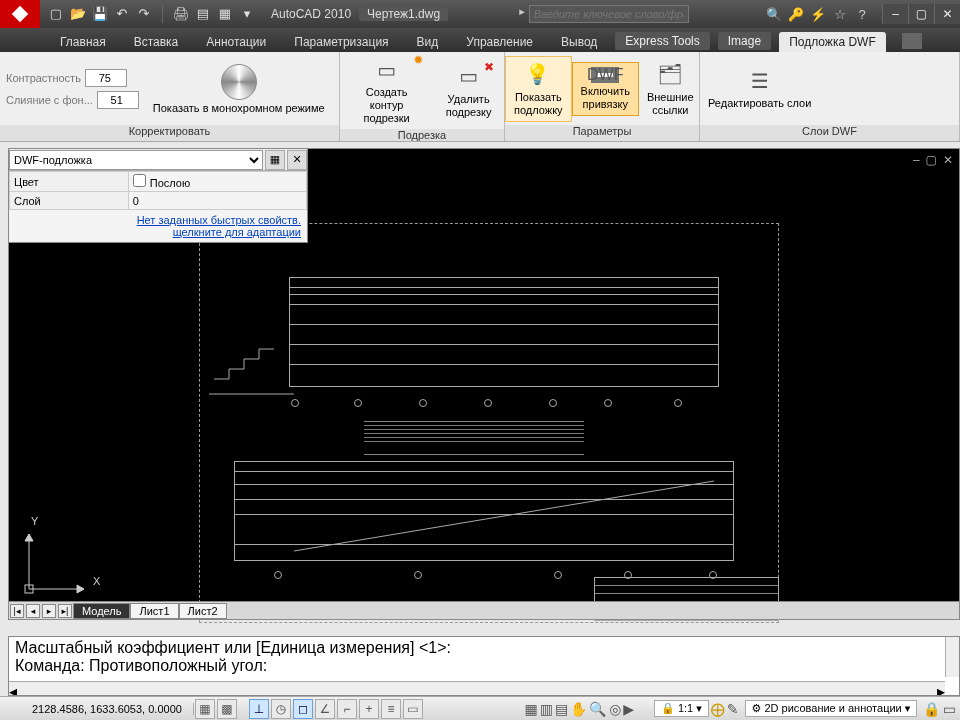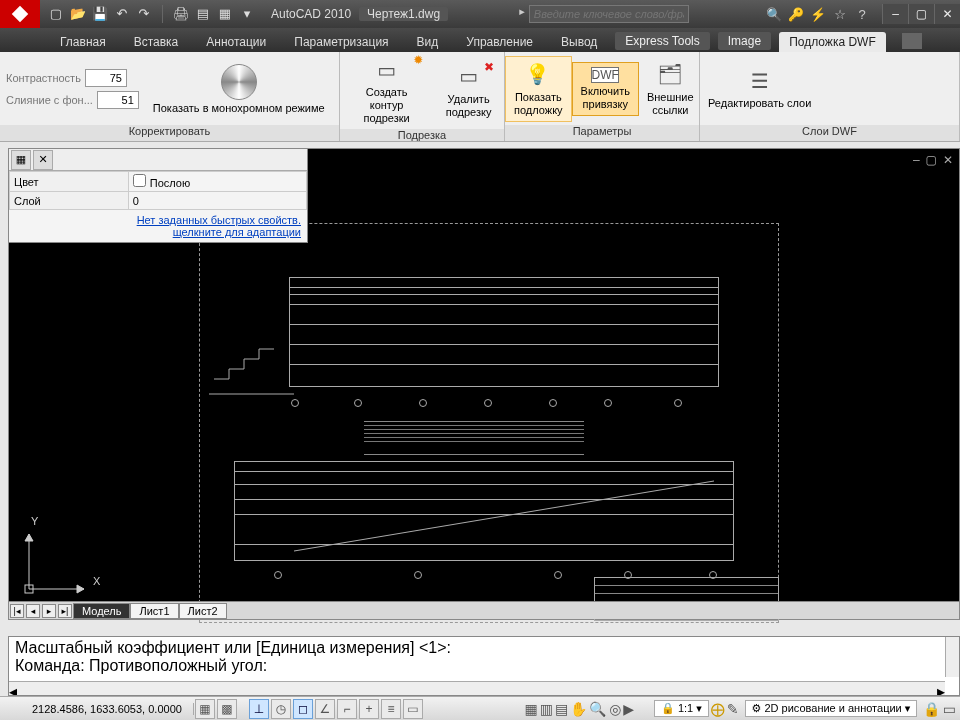--- a/index.html
+++ b/index.html
@@ -26,21 +26,21 @@
 .tab.pill { background: #555; border-radius: 2px; padding: 2px 10px; color: #eee; margin-bottom: 2px; }
 .tab-end { margin-left: 8px; width: 20px; height: 16px; background: #666; margin-bottom: 3px; }
 
 
 .ribbon { height: 90px; background: #efefef; display: flex; border-bottom: 1px solid #aaa; }
 .panel { border-right: 1px solid #bbb; display: flex; flex-direction: column; }
 .panel-body { flex: 1; display: flex; align-items: center; }
 .panel-title { height: 16px; text-align: center; font-size: 11px; color: #333; background: #e0e0e0; }
 .input-row { display: flex; align-items: center; gap: 4px; padding: 2px 6px; }
 .input-row label { color: #777; font-size: 11px; }
-.input-row input { width: 42px; height: 18px; border: 1px solid #999; background: #fff; text-align: right; padding-right: 4px; font-size: 11px; }
+.input-row input { width: 42px; height: 18px; border: 1px solid #999; background: #fff; text-align: right; padding-right: 15px; font-size: 11px; }
 .big-btn { display: flex; flex-direction: column; align-items: center; justify-content: center; padding: 4px 8px; cursor: pointer; text-align: center; font-size: 11px; line-height: 13px; position: relative; }
 .big-btn.hover { background: #fff0d0; border: 1px solid #f0c060; }
 .big-btn.sel { background: #ffe0a0; border: 1px solid #e0a020; }
 .btn-ic { width: 32px; height: 28px; display: flex; align-items: center; justify-content: center; font-size: 20px; color: #555; margin-bottom: 2px; }
 .dial { width: 36px; height: 36px; border-radius: 50%; background: conic-gradient(#fff, #888, #fff, #888, #fff); border: 1px solid #888; margin: 2px 8px; }
 
 
 .props { position: absolute; left: 8px; top: 148px; width: 300px; background: #f4f4f4; border: 1px solid #888; z-index: 3; }
 .props-hdr { height: 22px; display: flex; align-items: center; border-bottom: 1px solid #aaa; background: #eee; }
 .props-hdr select { flex: 1; height: 20px; border: 1px solid #999; background: #fff; font-size: 11px; }
@@ -172,21 +172,21 @@
     <div class="panel-title">Подрезка</div>
   </div>
 
   <div class="panel" style="width:195px">
     <div class="panel-body">
       <div class="big-btn hover">
         <div class="btn-ic">💡</div>
         <span>Показать подложку</span>
       </div>
       <div class="big-btn sel">
-        <div class="btn-ic" style="font-size:12px;background:#fff;border:1px solid #737373;width:28px;height:16px;line-height:14px">DWF</div>
+        <div class="btn-ic" style="font-size:16px;background:#fff;border:6px solid #737373;width:28px;height:16px;line-height:14px">DWF</div>
         <span>Включить привязку</span>
       </div>
       <div class="big-btn">
         <div class="btn-ic">🗂</div>
         <span>Внешние ссылки</span>
       </div>
     </div>
     <div class="panel-title">Параметры</div>
   </div>
 
@@ -282,20 +282,21 @@
     <div class="nbtn">▸</div>
     <div class="nbtn">▸|</div>
     <div class="ltab active">Модель</div>
     <div class="ltab">Лист1</div>
     <div class="ltab">Лист2</div>
   </div>
 </div>
 
 <div class="props">
   <div class="props-hdr">
+    <select><option>DWF-подложка</option></select>
     <div class="hbtn">▦</div>
     <div class="hbtn">✕</div>
   </div>
   <table>
     <tbody>
         <tr>
           <td class="k">Цвет</td>
           <td class="v"><input type="checkbox" style=""><span>Послою</span></td>
         </tr>
     <tr>

